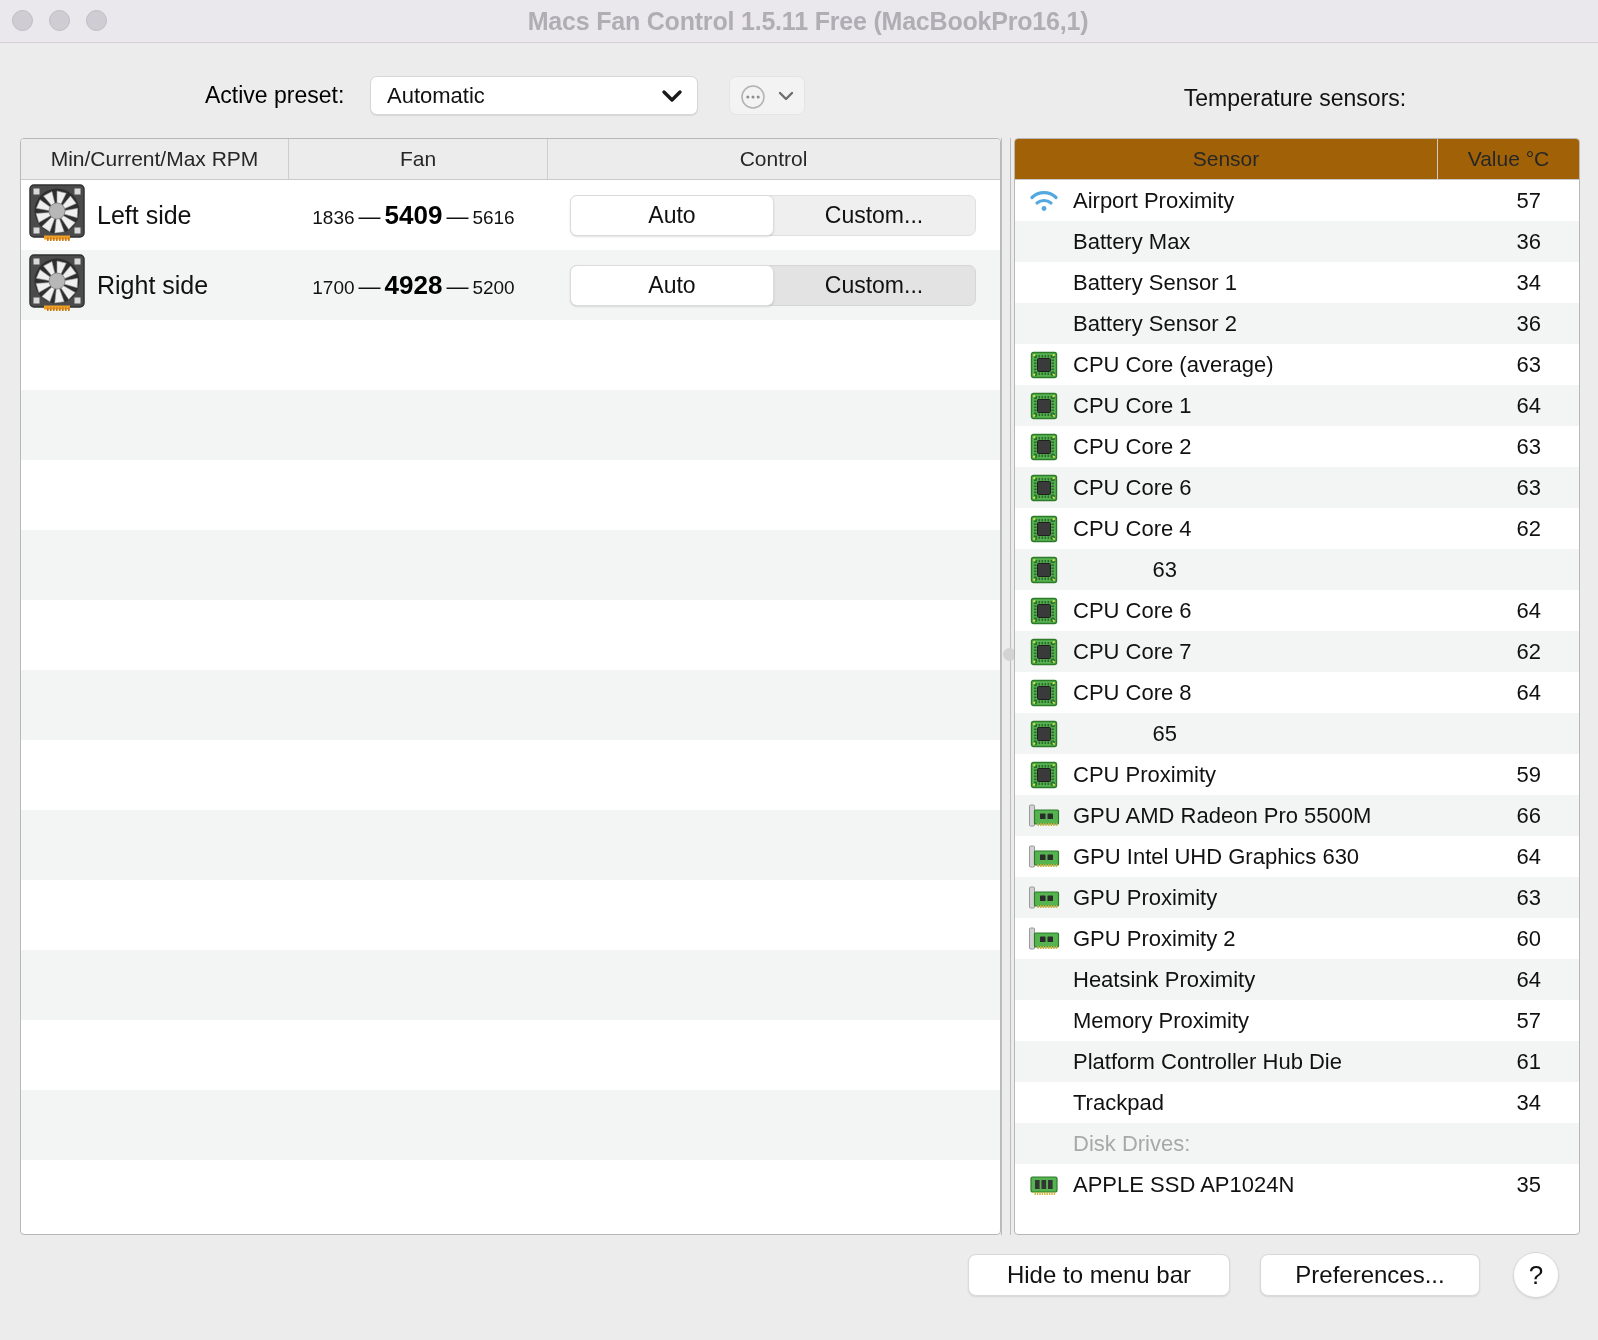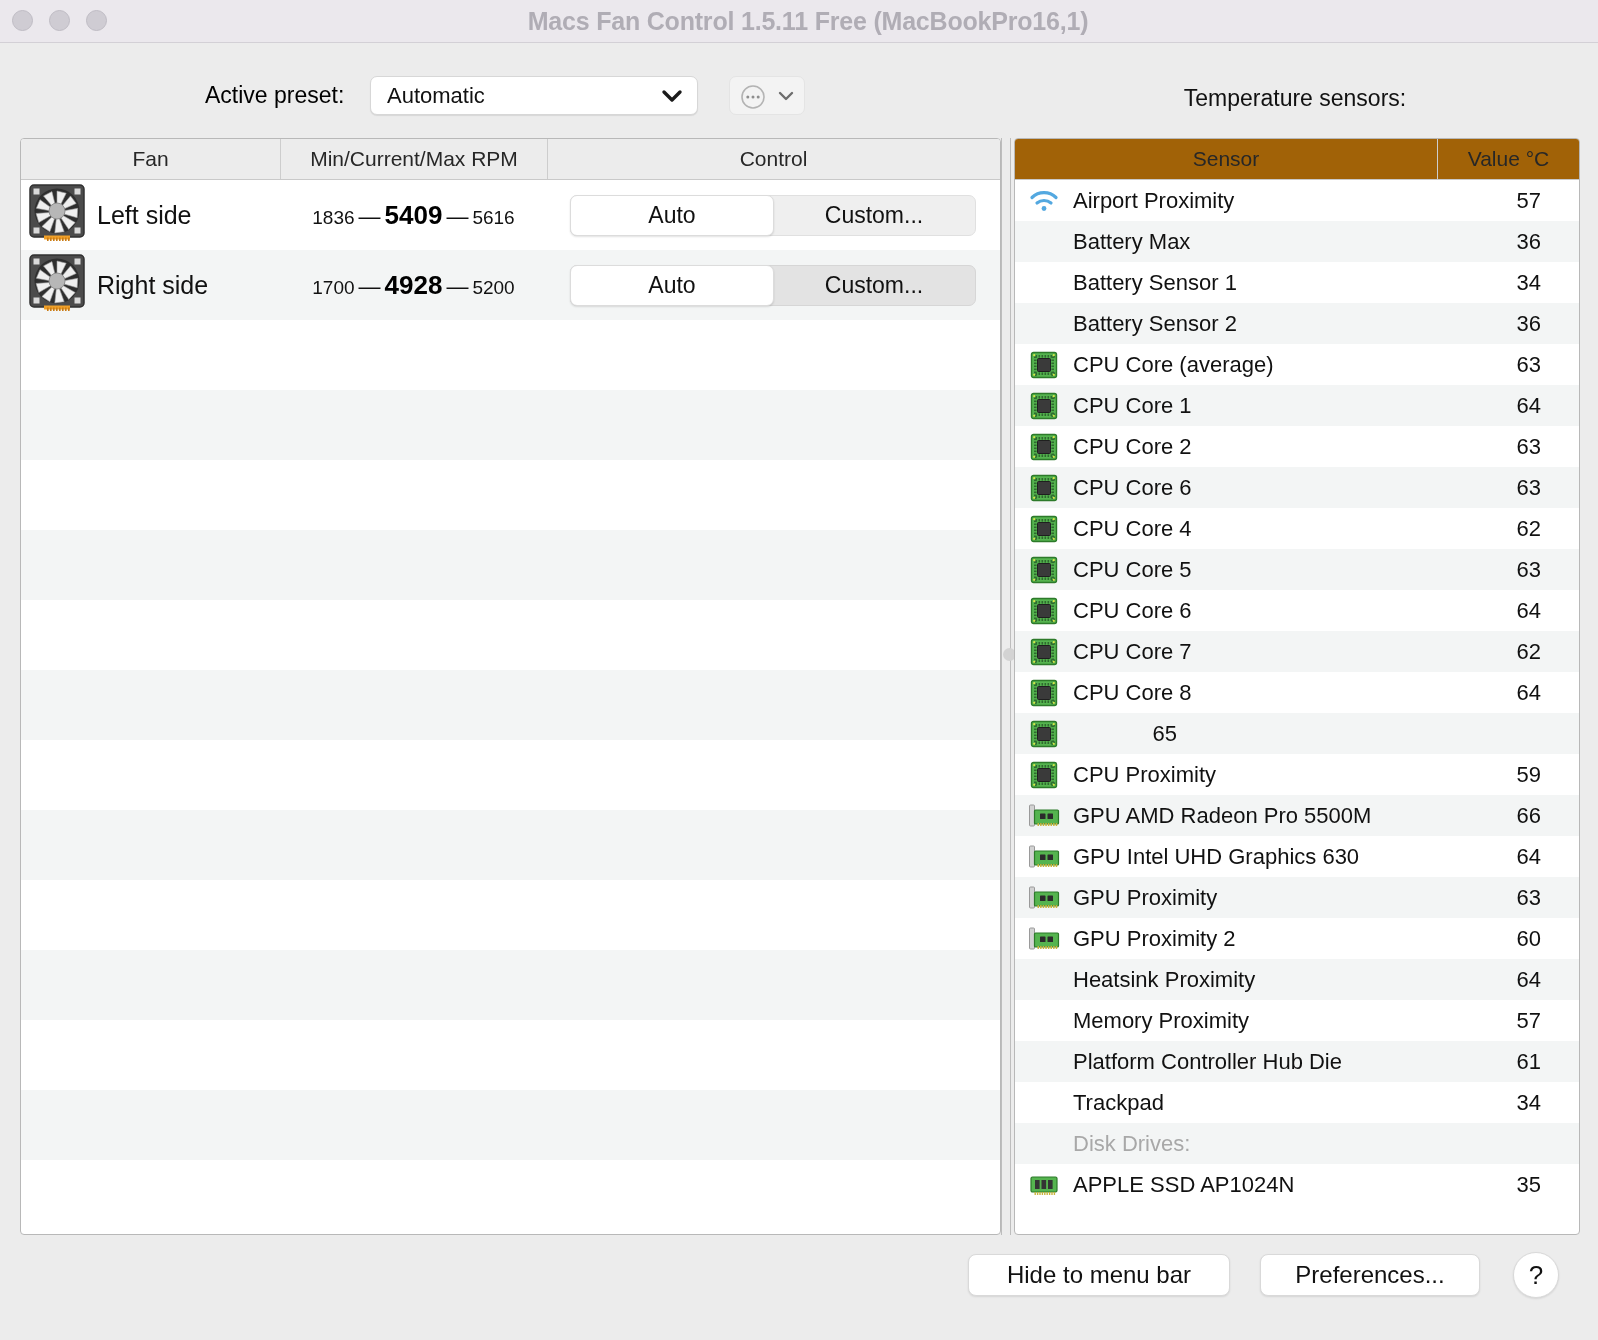--- a/index.html
+++ b/index.html
@@ -263,22 +263,22 @@
     <svg width="18" height="14" viewBox="0 0 18 14">
       <path d="M3 4 L9 10 L15 4" fill="none" stroke="#6d6d6d" stroke-width="2.4" stroke-linecap="round" stroke-linejoin="round"></path>
     </svg>
   </span>
 </div>
 
 <div id="temp-label">Temperature sensors:</div>
 
 <div id="fan-panel">
   <div id="fan-head">
+    <div class="hc hc-rpm">Min/Current/Max RPM</div>
     <div class="hc hc-fan">Fan</div>
-    <div class="hc hc-rpm">Min/Current/Max RPM</div>
     <div class="hc hc-ctl">Control</div>
   </div>
   <div id="fan-body">
       <div class="fan-row odd">
         <div class="fan-cell-name">
           <span class="fan-icon"><svg width="56" height="58" viewBox="0 0 56 58">
               <rect x="1" y="1" width="54" height="52" rx="4" fill="#4b4b4b" stroke="#303030" stroke-width="1.5"></rect>
               <circle cx="28" cy="27" r="22.5" fill="#2e2e2e"></circle>
               <path d="M28 28 L48.68096281325637 24.353388268994465 L48.1864956147047 33.788384472156984 Z" fill="#efefef" stroke="#9e9e9e" stroke-width="0.6"></path>
               <path d="M28 28 L46.18653347947321 38.5 L39.74305097288568 45.409789023655875 Z" fill="#efefef" stroke="#9e9e9e" stroke-width="0.6"></path>
@@ -647,21 +647,20 @@
             <rect x="23.5" y="21.4" width="1.6" height="2.6" fill="#2e6b2e"></rect>
             <rect x="4" y="23.5" width="2.6" height="1.6" fill="#2e6b2e"></rect>
             <rect x="21.4" y="23.5" width="2.6" height="1.6" fill="#2e6b2e"></rect>
             <rect x="7.5" y="7.5" width="13" height="13" rx="1" fill="#3a3a3a" stroke="#1f1f1f" stroke-width="1"></rect>
             <circle cx="4.2" cy="4.2" r="1.1" fill="#d8e84a"></circle>
             <circle cx="23.8" cy="4.2" r="1.1" fill="#d8e84a"></circle>
             <circle cx="4.2" cy="23.8" r="1.1" fill="#d8e84a"></circle>
             <circle cx="23.8" cy="23.8" r="1.1" fill="#d8e84a"></circle>
           </svg>
         </div>
-        <div class="s-name">CPU Core 5</div>
         <div class="s-val">63</div>
       </div>
       <div class="s-row odd">
         <div class="s-icon">
           <svg width="28" height="28" viewBox="0 0 28 28">
             <rect x="1.5" y="1.5" width="25" height="25" rx="2" fill="#55b44f" stroke="#2d7a2a" stroke-width="1.4"></rect>
             <rect x="5.5" y="4" width="1.6" height="2.6" fill="#2e6b2e"></rect>
             <rect x="5.5" y="21.4" width="1.6" height="2.6" fill="#2e6b2e"></rect>
             <rect x="4" y="5.5" width="2.6" height="1.6" fill="#2e6b2e"></rect>
             <rect x="21.4" y="5.5" width="2.6" height="1.6" fill="#2e6b2e"></rect>

